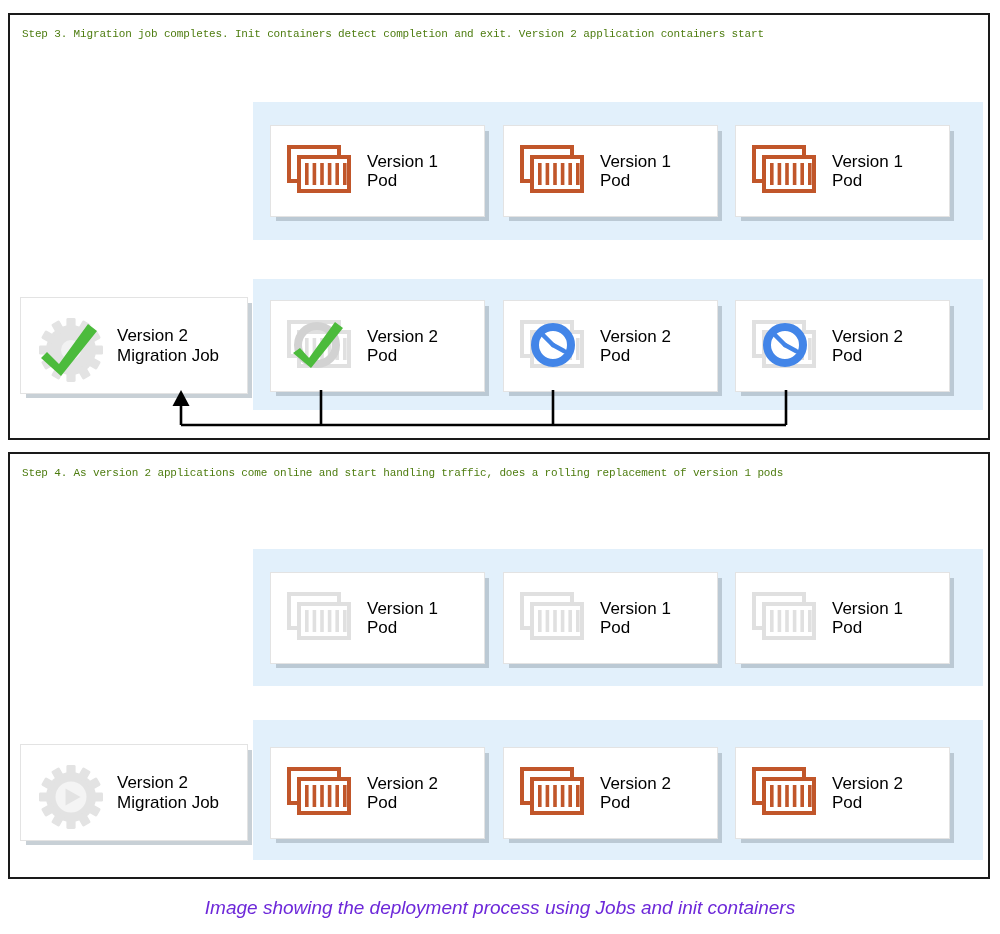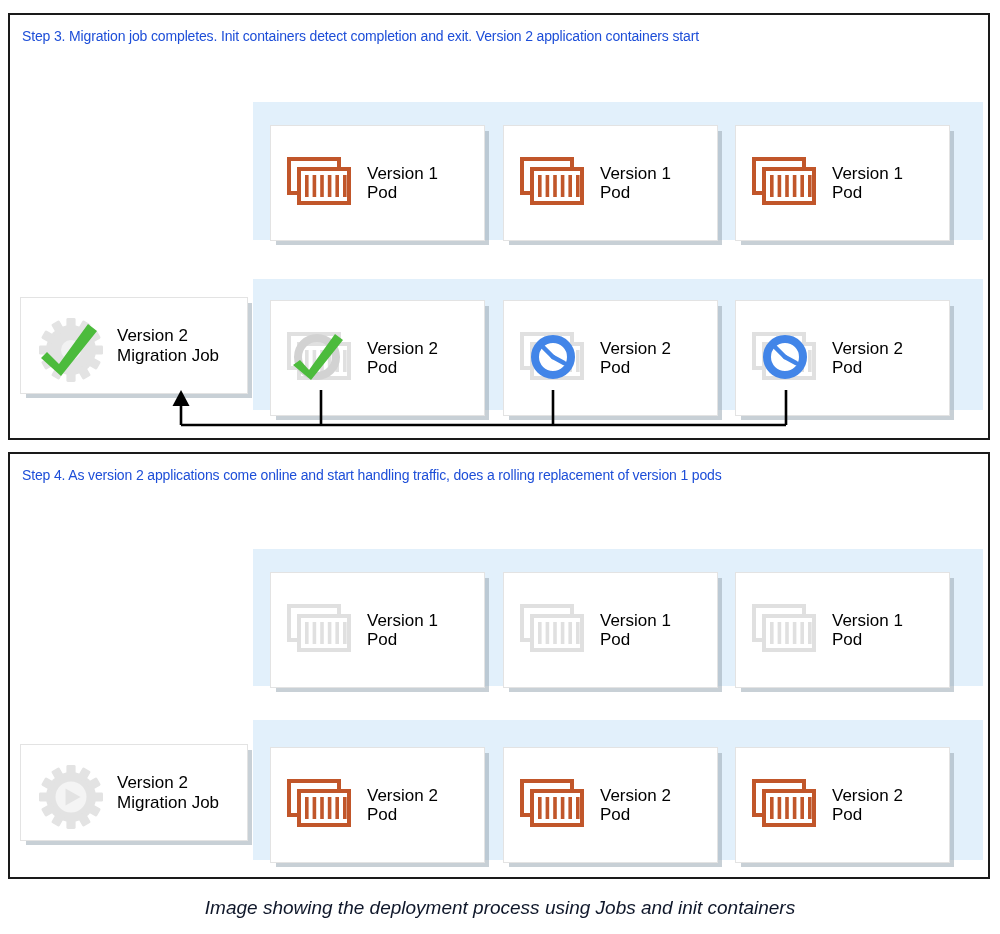--- a/index.html
+++ b/index.html
@@ -32,24 +32,25 @@
     border: 2px solid #1a1a1a;
     box-sizing: border-box;
   }
   #step3-panel { top: 13px;  height: 427px; }
   #step4-panel { top: 452px; height: 427px; }
 
   .step-title {
     position: absolute;
     left: 12px;
     top: 13px;
-    font-size: 14px;
-    color: #1d4ed8;
+    font-size: 11px;
+    color: #4d7c0f;
     letter-spacing: -0.15px;
     white-space: nowrap;
+    font-family: Liberation Mono, monospace;
   }
 
   
   .band {
     position: absolute;
     background: #e2f0fb;
   }
 
   
   .card {
@@ -79,21 +80,21 @@
     white-space: nowrap;
   }
   .card .subtitle {
     font-size: 17px;
     color: #000000;
     font-weight: 400;
     white-space: nowrap;
     margin-top: 2px;
   }
 
-  .pod-card { width: 215px; height: 116px; }
+  .pod-card { width: 215px; height: 92px; }
   .job-card { width: 228px; height: 97px; }
 
   svg { display: block; overflow: visible; }
 
   
   .connector-layer {
     position: absolute;
     left: 0; top: 0;
     width: 1000px; height: 934px;
     pointer-events: none;
@@ -101,21 +102,21 @@
 
   
   .caption {
     position: absolute;
     left: 0;
     top: 897px;
     width: 1000px;
     text-align: center;
     font-size: 19px;
     font-style: italic;
-    color: #0f172a;
+    color: #6d28d9;
     font-family: "Liberation Sans", sans-serif;
   }
 </style>
 </head>
 <body>
 
 <div class="diagram">
 
   <div class="step-panel" id="step3-panel">
 

